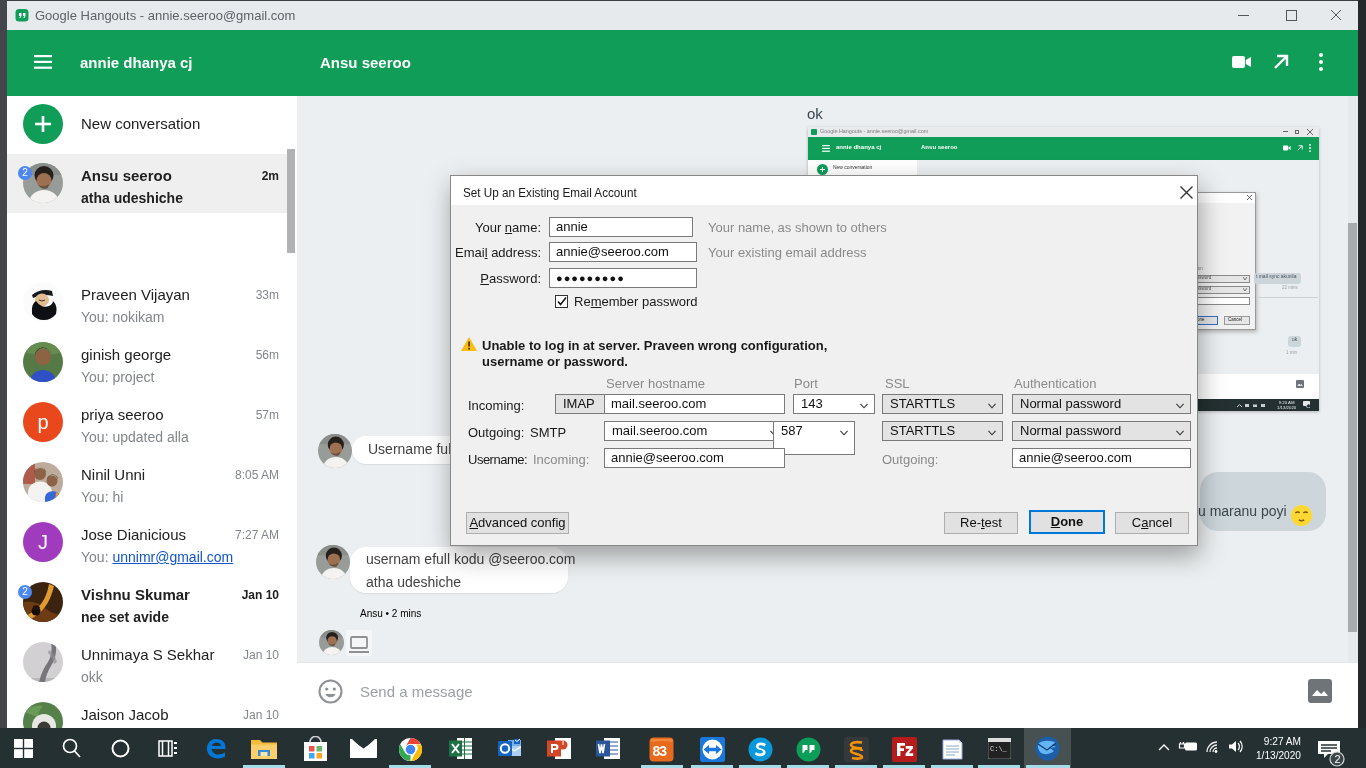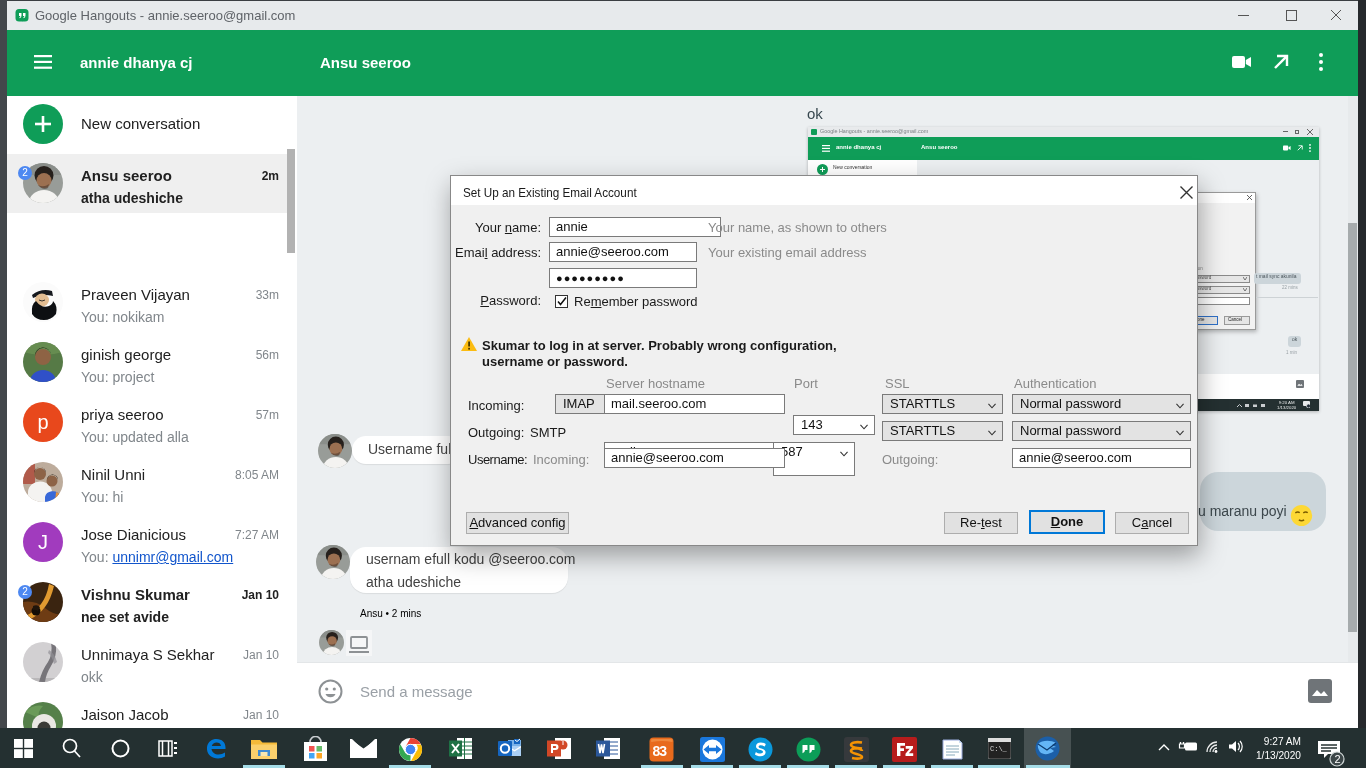--- a/index.html
+++ b/index.html
@@ -32,21 +32,21 @@
   
   #dlg { left:450px; top:175px; width:748px; height:371px; background:#f0f0f0; border:1px solid #888;
          box-shadow:2px 10px 24px rgba(0,0,0,0.35); }
   #dlg-title { left:0; top:0; width:746px; height:29px; background:#fff; }
   .lbl { position:absolute; font-size:13px; color:#1a1a1a; white-space:nowrap; }
   .gray { color:#8a8a8a; }
   .inp { position:absolute; background:#fff; border:1px solid #7a7a7a; font-size:13px; color:#111;
          padding:0 0 0 6px; line-height:18px; white-space:nowrap; overflow:hidden; }
   .cmb { position:absolute; background:#e3e3e3; border:1px solid #7a7a7a; font-size:13px; color:#111;
          padding:0 0 0 7px; line-height:18px; white-space:nowrap; }
-  .cmb.white { background:#fff;margin-top:21px; }
+  .cmb.white { background:#fff; }
   .chev { position:absolute; right:6px; top:7px; width:8px; height:8px; }
   .btn { position:absolute; background:#e1e1e1; border:1px solid #adadad; font-size:13px; color:#111;
          text-align:center; line-height:20px; }
 
   
   #taskbar { left:0; top:728px; width:1366px; height:40px; background:#243031; }
   .ul { position:absolute; bottom:0; width:42px; height:3px; background:#a5dce7; }
 </style>
 </head>
 <body>
@@ -372,42 +372,42 @@
   </div>
 </div>
 <div class="abs" id="dlg">
   <div class="abs" id="dlg-title"></div>
   <div class="abs" style="left:12px;top:9px;font-size:13px;color:#1a1a1a;transform:scaleX(0.9);transform-origin:left top;white-space:nowrap;">Set Up an Existing Email Account</div>
   <svg class="abs" style="left:729px;top:10px" width="13" height="13" viewBox="0 0 13 13">
       <path d="M0.5 0.5 L12.5 12.5 M12.5 0.5 L0.5 12.5" stroke="#333" stroke-width="1.4"></path>
     </svg>
 
   <div class="lbl" style="left:0;top:44px;width:90px;text-align:right;">Your <u>n</u>ame:</div>
-  <div class="inp" style="left:98px;top:41px;width:172px;height:20px;">annie</div>
+  <div class="inp" style="left:98px;top:41px;width:144px;height:20px;">annie</div>
   <div class="lbl gray" style="left:257px;top:44px;">Your name, as shown to others</div>
 
   <div class="lbl" style="left:0;top:69px;width:90px;text-align:right;">Emai<u>l</u> address:</div>
   <div class="inp" style="left:98px;top:66px;width:148px;height:20px;">annie@seeroo.com</div>
   <div class="lbl gray" style="left:257px;top:69px;">Your existing email address</div>
 
-  <div class="lbl" style="left:0;top:95px;width:90px;text-align:right;margin-top:22px;"><u>P</u>assword:</div>
+  <div class="lbl" style="left:0;top:95px;width:90px;text-align:right;"><u>P</u>assword:</div>
   <div class="inp" style="left:98px;top:92px;width:148px;height:20px;letter-spacing:1px;font-size:11px;line-height:19px;">●●●●●●●●●</div>
 
   <div class="abs" style="left:104px;top:119px;width:13px;height:13px;background:#fff;border:1px solid #333;"></div>
   <svg class="abs" style="left:106px;top:121px" width="10" height="9" viewBox="0 0 10 9">
       <path d="M1 4.5 L3.5 7.5 L9 0.5" stroke="#111" stroke-width="1.5" fill="none"></path>
     </svg>
   <div class="lbl" style="left:123px;top:118px;">Re<u>m</u>ember password</div>
 
   <svg class="abs" style="left:10px;top:161px" width="16" height="14" viewBox="0 0 16 14">
       <path d="M8 0 L16 14 H0 Z" fill="#fbbc12"></path>
       <rect x="7.2" y="4.5" width="1.8" height="5" fill="#4a3a00"></rect>
       <rect x="7.2" y="10.8" width="1.8" height="1.8" fill="#4a3a00"></rect>
     </svg>
-  <div class="lbl" style="left:31px;top:162px;font-weight:bold;">Skumar to log in at server. Probably wrong configuration,</div>
+  <div class="lbl" style="left:31px;top:162px;font-weight:bold;">Unable to log in at server. Praveen wrong configuration,</div>
   <div class="lbl" style="left:31px;top:178px;font-weight:bold;">username or password.</div>
 
   <div class="lbl gray" style="left:155px;top:200px;">Server hostname</div>
   <div class="lbl gray" style="left:343px;top:200px;">Port</div>
   <div class="lbl gray" style="left:434px;top:200px;">SSL</div>
   <div class="lbl gray" style="left:563px;top:200px;">Authentication</div>
 
   <div class="lbl" style="left:17px;top:222px;">Incoming:</div>
   <div class="cmb" style="left:79px;top:218px;width:67px;height:20px;margin-left:25px;">IMAP<svg class="chev" width="9" height="6" viewBox="0 0 9 6">
         <path d="M0.5 0.5 L4.5 5 L8.5 0.5" fill="none" stroke="#333" stroke-width="1.2"></path>

